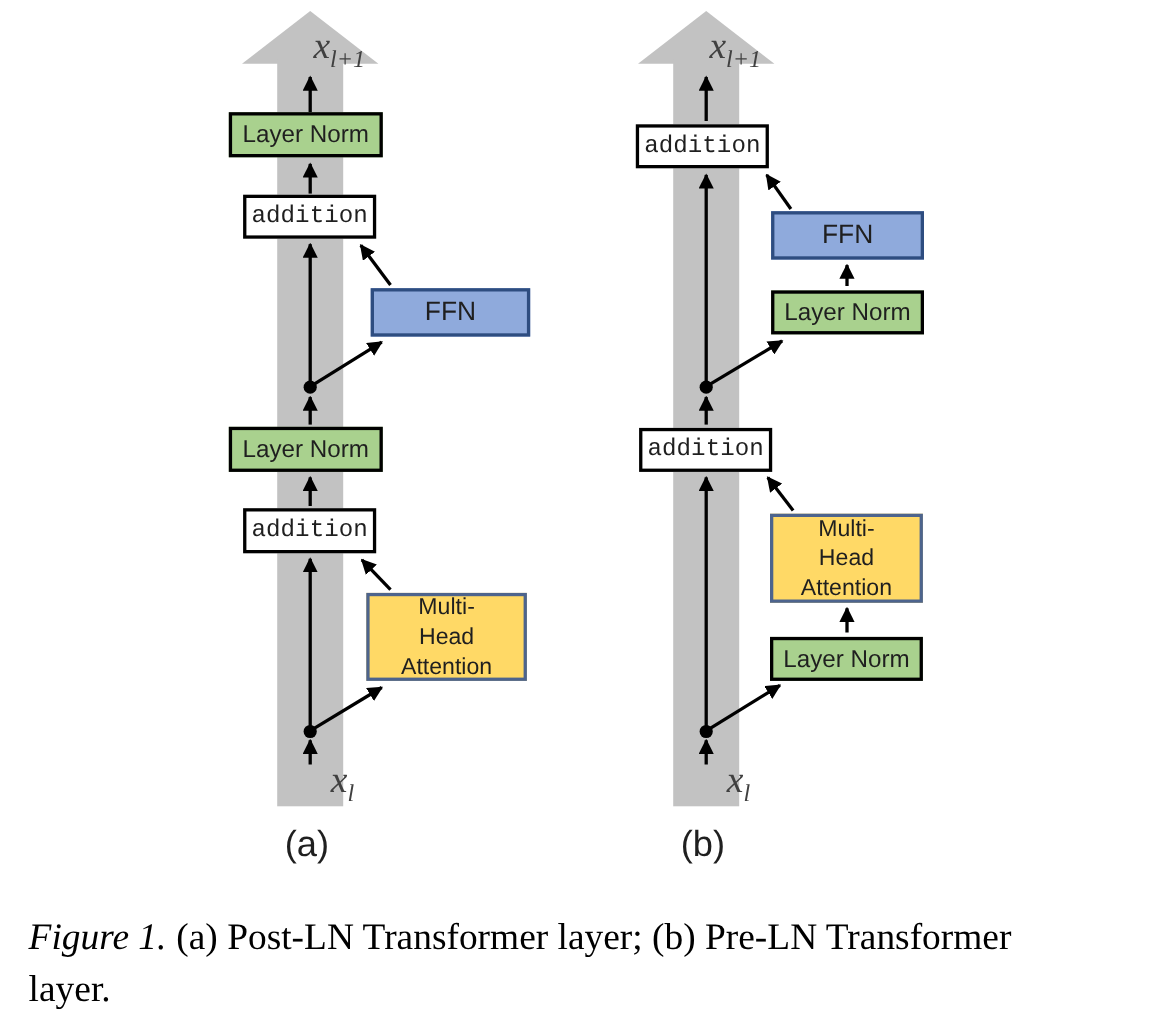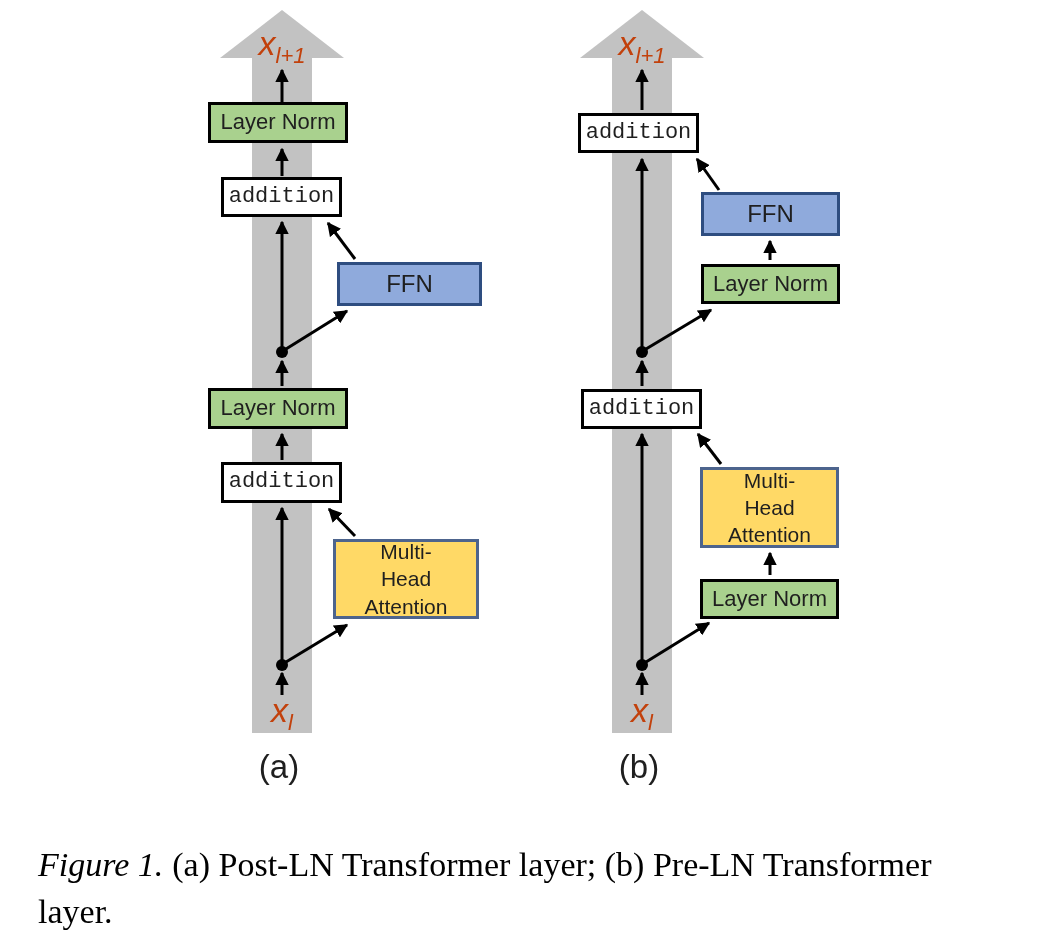--- a/index.html
+++ b/index.html
@@ -17,25 +17,25 @@
   .dot{fill:var(--arrow-black);}
   .ah-path{fill:var(--arrow-black);}
   .node{position:absolute;z-index:2;box-sizing:border-box;display:flex;align-items:center;
         justify-content:center;text-align:center;color:var(--text-dark);font-size:22px;
         line-height:1.2;}
   .node.green{background:var(--green-fill);border:3px solid var(--green-border);}
   .node.white{background:var(--addition-fill);border:3px solid var(--addition-border);font-family:Liberation Mono, monospace;}
   .node.blue{background:var(--blue-fill);border:3px solid var(--blue-border);font-size:24px;}
   .node.yellow{background:var(--yellow-fill);border:3px solid var(--yellow-border);
         font-size:21px;line-height:1.3;padding:4px 26px;}
-  .mathlabel{position:absolute;z-index:2;text-align:center;color:#c2410c;
-        font-family:Liberation Sans, sans-serif;font-style:italic;font-size:34px;}
+  .mathlabel{position:absolute;z-index:2;text-align:right;color:#404040;
+        font-family:Liberation Serif, serif;font-style:italic;font-size:34px;}
   .mathlabel sub{font-size:22px;font-style:italic;line-height:0;}
   .panel-letter{position:absolute;z-index:2;text-align:center;color:#1f1f1f;font-size:33px;}
-  .caption{position:absolute;left:26px;top:830px;width:960px;z-index:2;margin:12px;
+  .caption{position:absolute;left:26px;top:830px;width:960px;z-index:2;margin:0;
         font-family:"Liberation Serif",serif;font-size:34px;line-height:1.38;color:#000;}
   .cap-label{font-style:italic;margin-right:9px;}
 </style>
 </head>
 <body>
 
 <div class="stage">
 
   <svg class="diagram-svg" width="1046" height="820" viewBox="0 0 1046 820">
     <defs>

